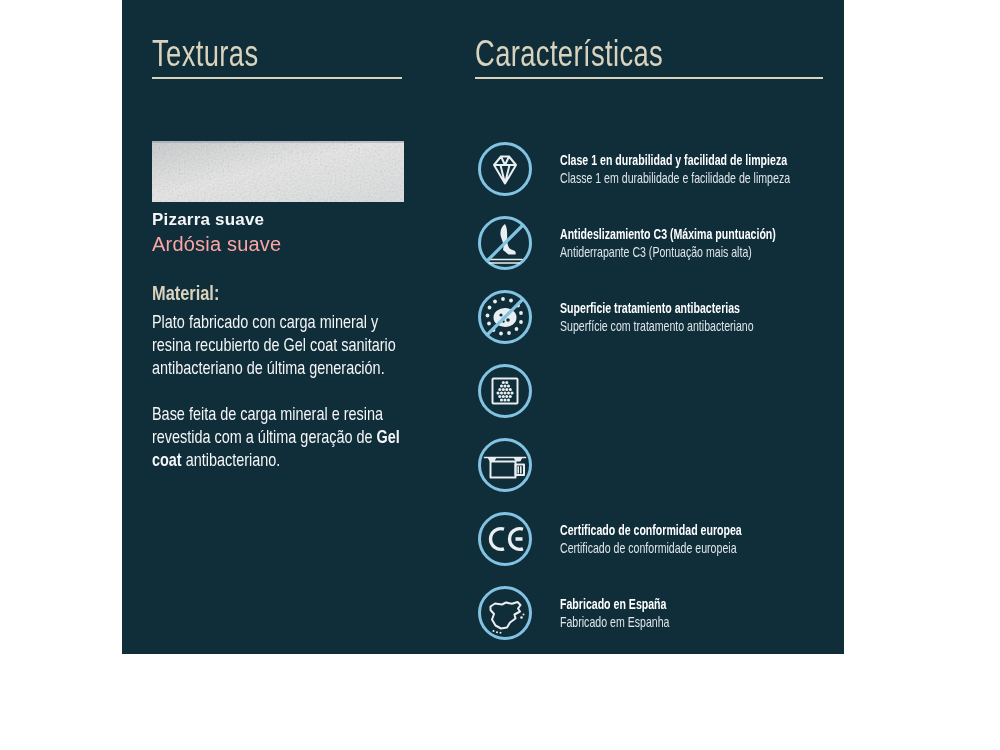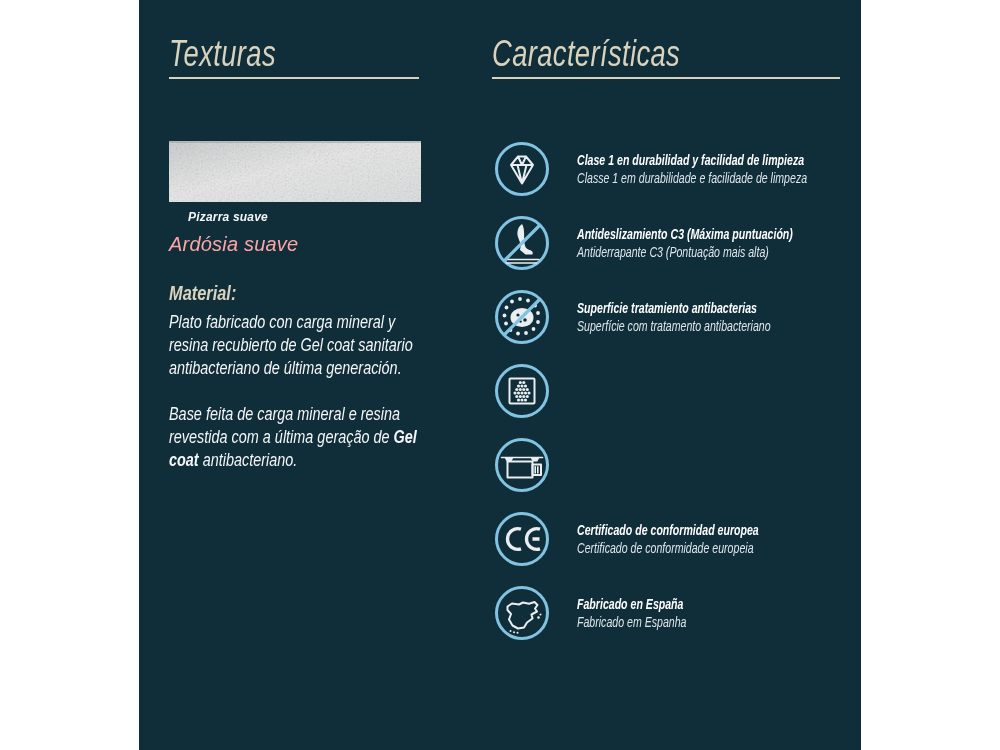--- a/index.html
+++ b/index.html
@@ -3,34 +3,34 @@
 <meta charset="utf-8">
 <style>
   :root{
     --page_bg:#ffffff; --panel_bg:#102d3a; --cream:#d9d2bd; --blue:#82c3e1;
     --white_text:#f4f6f7; --pt_text:#dfe6ea; --icon_white:#e9eef0;
   }
   *{margin:0;padding:0;box-sizing:border-box;}
   html,body{width:1000px;height:750px;background:var(--page_bg);
     font-family:"Liberation Sans","DejaVu Sans",sans-serif;}
   .stage{position:relative;width:1000px;height:750px;background:var(--page_bg);overflow:hidden;}
-  .panel{position:absolute;left:139px;top:0;width:722px;height:750px;
-    background:var(--panel_bg);overflow:hidden;font-style:italic;}
+  .panel{position:absolute;left:122px;top:0;width:722px;height:654px;
+    background:var(--panel_bg);overflow:hidden;}
   .col{position:absolute;top:0;}
   .col-tex{left:30px;width:310px;}
   .col-chars{left:353px;width:365px;}
   .h-title{position:absolute;top:33px;left:0;font-size:37px;font-weight:normal;
     color:var(--cream);transform:scaleX(0.74);transform-origin:0 0;white-space:nowrap;
     letter-spacing:0.5px;}
   .rule{position:absolute;top:77px;left:0;height:2px;background:var(--cream);}
   .col-tex .rule{width:250px;}
   .col-chars .rule{width:348px;}
   .swatch{position:absolute;top:141px;left:0;width:252px;height:61px;display:block;}
-  .lab-es{position:absolute;top:210px;left:0;font-size:12px;font-weight:bold;
-    color:var(--white_text);letter-spacing:0.2px;margin-left:19px;}
+  .lab-es{position:absolute;top:210px;left:0;font-size:17px;font-weight:bold;
+    color:var(--white_text);letter-spacing:0.2px;}
   .lab-pt{position:absolute;top:233px;left:0;font-size:20px;color:#fca5a5;letter-spacing:0.2px;}
   .mat-title{position:absolute;top:281px;left:0;font-size:21px;font-weight:bold;
     color:var(--cream);transform:scaleX(0.78);transform-origin:0 0;white-space:nowrap;}
   .mat-p{position:absolute;left:0;width:334px;font-size:18.5px;line-height:23px;
     color:var(--white_text);transform:scaleX(0.78);transform-origin:0 0;}
   .mat-es{top:310px;}
   .mat-pt{top:402px;}
   .rows{position:absolute;left:2px;top:141px;}
   .row{display:flex;align-items:center;height:56px;margin-bottom:18px;}
   .cicon{width:56px;height:56px;flex:0 0 56px;}

